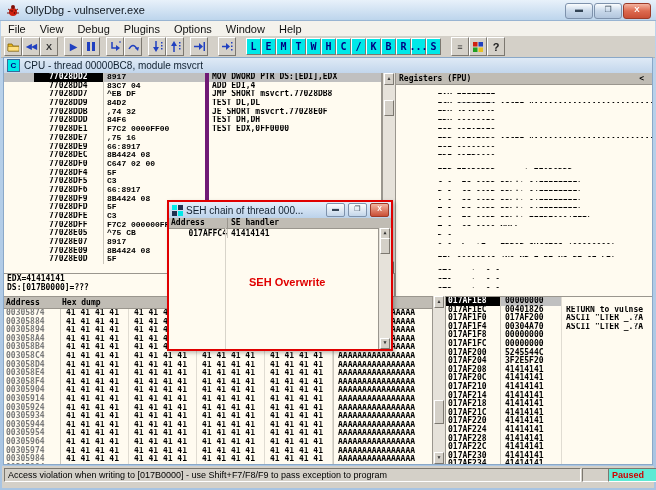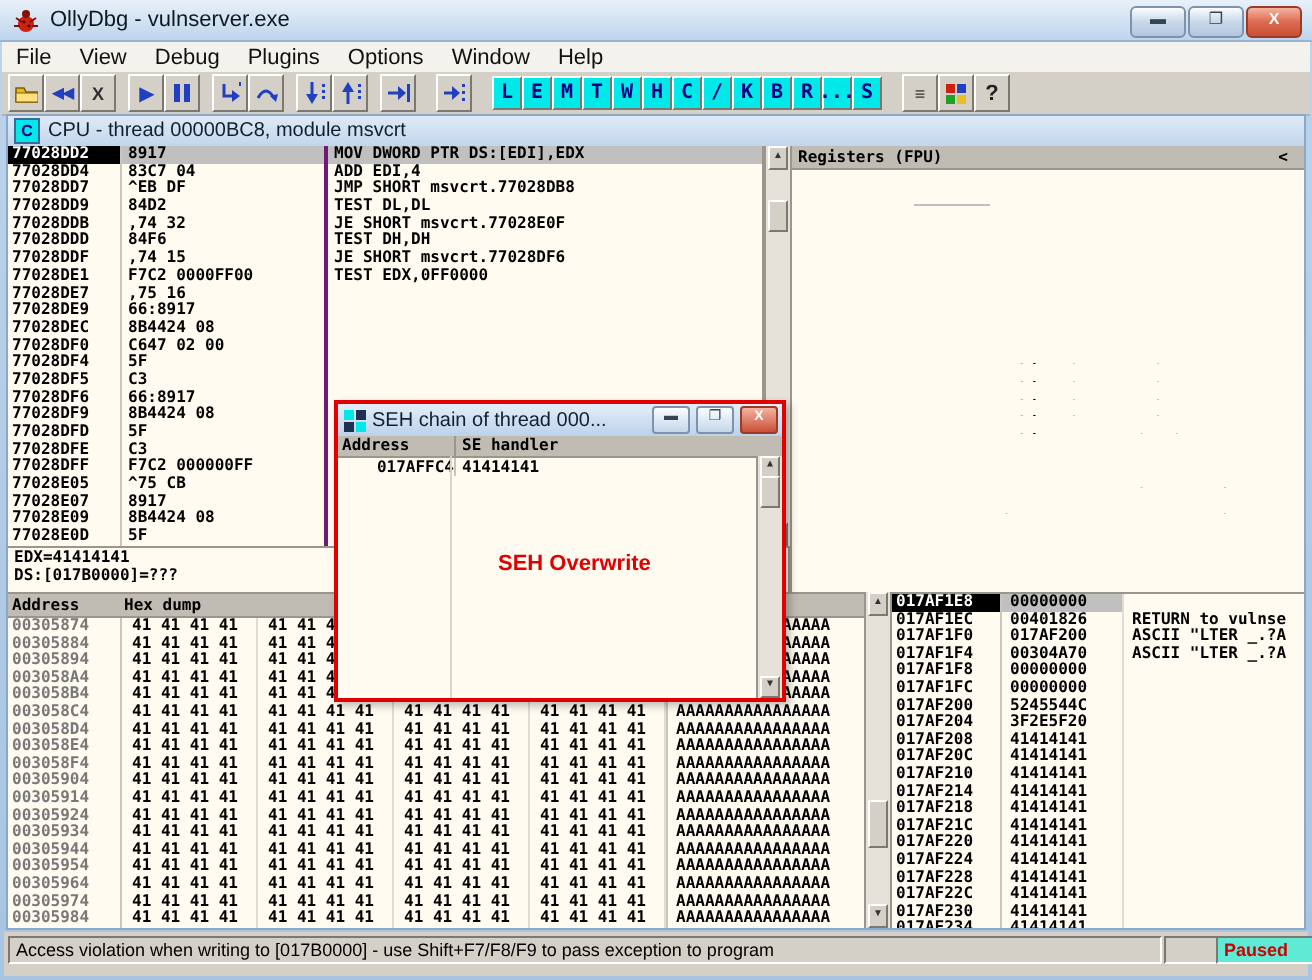--- a/index.html
+++ b/index.html
@@ -35,22 +35,22 @@
     background:linear-gradient(#dfeaf6,#c2d6ec);display:flex;align-items:center;gap:4px;
     padding-left:3px;font-size:10px;color:#102030;border-bottom:1px solid #a8bcd4;}
   .cicon{width:11px;height:11px;background:#00e8e8;border:1px solid #3a6a9a;color:#000080;
     font-size:8px;font-weight:bold;text-align:center;line-height:11px;}
   .pane{position:absolute;background:#fffbf0;overflow:hidden;box-sizing:border-box;}
   .phdr{background:#c0bcb4;color:#000;font-size:8px;height:11px;line-height:11px;
     border-bottom:1px solid #9a968e;position:relative;}
   
   .disasm{left:0;top:15px;width:378px;height:200px;border-right:1px solid #9a968e;}
   .da-row{display:flex;height:8.7px;line-height:8.7px;font-size:8px;white-space:pre;}
-  .da-addr{width:54px;padding-left:2px;border-right:1px solid #cac6bc;overflow:hidden;}
-  .da-bytes{width:98px;padding-left:3px;border-right:2px solid #701a75;overflow:hidden;}
+  .da-addr{width:54px;padding-left:15px;border-right:1px solid #cac6bc;overflow:hidden;margin-left:30px;}
+  .da-bytes{width:98px;padding-left:3px;border-right:4px solid #701a75;overflow:hidden;font-family:Liberation Mono, monospace;}
   .da-instr{flex:1;padding-left:3px;overflow:hidden;}
   .da-row.sel{background:#c0c0c0;}
   .da-row.sel .da-addr{background:#000;color:#fff;}
   
   .sb{position:absolute;background:#e6e2da;border-left:1px solid #9a968e;box-sizing:border-box;}
   .sb-btn{position:absolute;left:1px;right:1px;height:10px;background:#d4d0c8;
     border:1px solid;border-color:#fff #7c7870 #7c7870 #fff;font-size:5px;text-align:center;
     line-height:8px;color:#333;}
   .sb-thumb{position:absolute;left:1px;right:1px;background:#d4d0c8;
     border:1px solid;border-color:#fff #7c7870 #7c7870 #fff;}
@@ -272,25 +272,20 @@
         <span class="da-addr">77028DDB</span>
         <span class="da-bytes">,74 32</span>
         <span class="da-instr">JE SHORT msvcrt.77028E0F</span>
       </div>
       <div class="da-row">
         <span class="da-addr">77028DDD</span>
         <span class="da-bytes">84F6</span>
         <span class="da-instr">TEST DH,DH</span>
       </div>
       <div class="da-row">
-        <span class="da-addr">77028DDF</span>
-        <span class="da-bytes">,74 15</span>
-        <span class="da-instr">JE SHORT msvcrt.77028DF6</span>
-      </div>
-      <div class="da-row">
         <span class="da-addr">77028DE1</span>
         <span class="da-bytes">F7C2 0000FF00</span>
         <span class="da-instr">TEST EDX,0FF0000</span>
       </div>
       <div class="da-row">
         <span class="da-addr">77028DE7</span>
         <span class="da-bytes">,75 16</span>
         <span class="da-instr"></span>
       </div>
       <div class="da-row">

